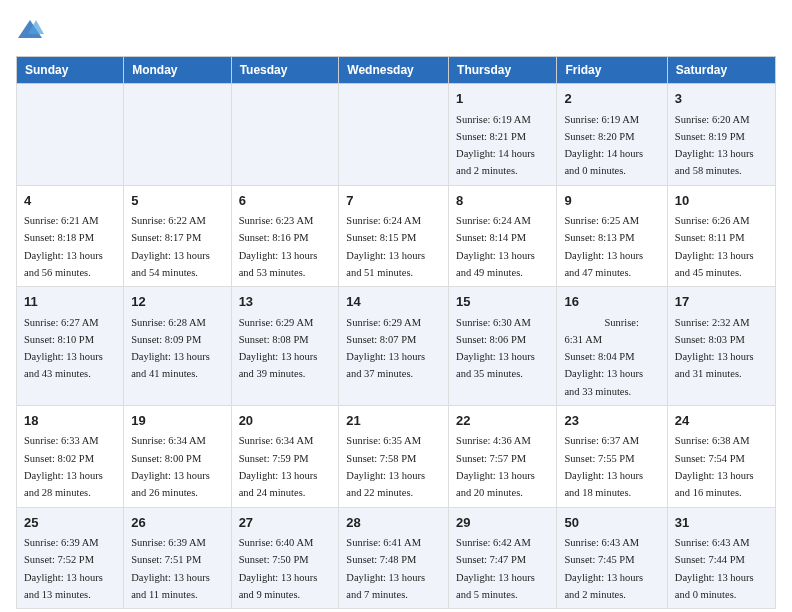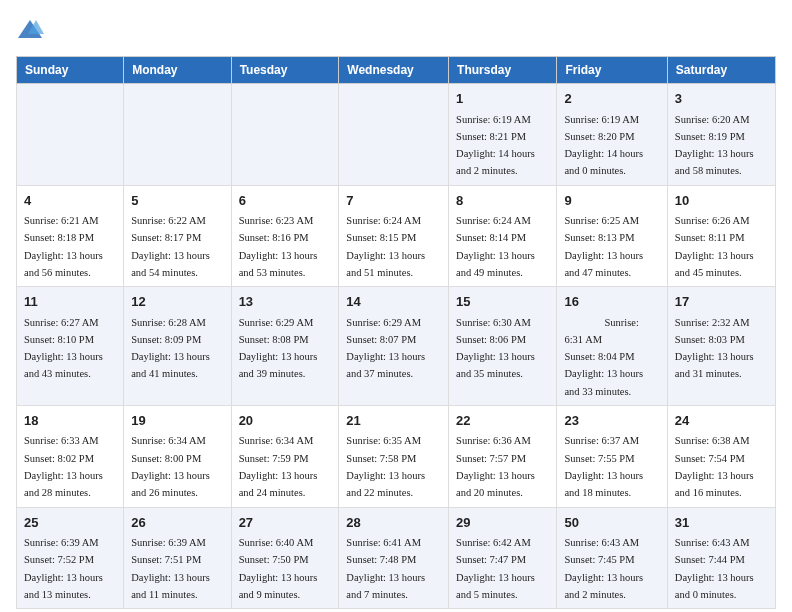--- a/index.html
+++ b/index.html
@@ -209,21 +209,21 @@
 Daylight: 13 hours
 and 26 minutes.</span></td>
         <td><span class="day-num">20</span><span class="day-detail" style="white-space: pre-line;">Sunrise: 6:34 AM
 Sunset: 7:59 PM
 Daylight: 13 hours
 and 24 minutes.</span></td>
         <td><span class="day-num">21</span><span class="day-detail" style="white-space: pre-line;">Sunrise: 6:35 AM
 Sunset: 7:58 PM
 Daylight: 13 hours
 and 22 minutes.</span></td>
-        <td><span class="day-num">22</span><span class="day-detail" style="white-space: pre-line;">Sunrise: 6:36 AM
+        <td><span class="day-num">22</span><span class="day-detail" style="white-space: pre-line;">Sunrise: 4:36 AM
 Sunset: 7:57 PM
 Daylight: 13 hours
 and 20 minutes.</span></td>
         <td><span class="day-num">23</span><span class="day-detail" style="white-space: pre-line; margin-top: 13px;">Sunrise: 6:37 AM
 Sunset: 7:55 PM
 Daylight: 13 hours
 and 18 minutes.</span></td>
         <td><span class="day-num">24</span><span class="day-detail" style="white-space: pre-line; text-align: center;">Sunrise: 6:38 AM
 Sunset: 7:54 PM
 Daylight: 13 hours

